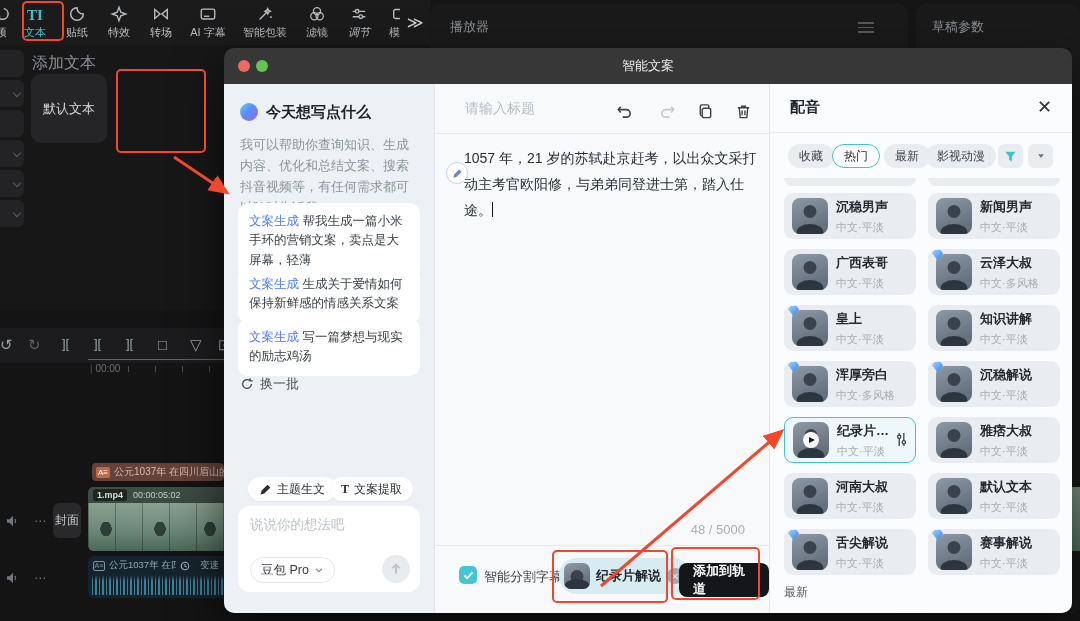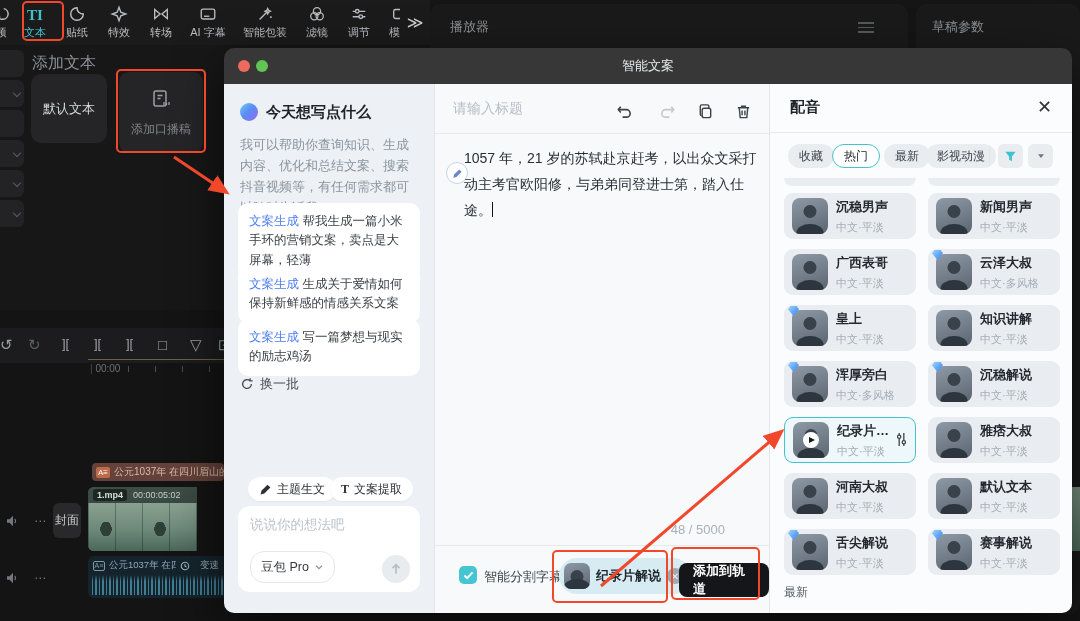--- a/index.html
+++ b/index.html
@@ -20,21 +20,21 @@
   .rail-item{position:absolute;left:-8px;width:32px;height:27px;background:#232325;border-radius:6px;}
   .rail-chev{position:absolute;right:4px;top:10px;width:6px;height:6px;border-right:1.5px solid #595e62;border-bottom:1.5px solid #595e62;transform:rotate(45deg);}
   .addtext-card{position:absolute;background:#252528;border-radius:10px;color:#d7dadc;font-size:13px;display:flex;align-items:center;justify-content:center;flex-direction:column;gap:8px;}
   
   .tl-icon{color:#9aa0a5;font-size:15px;position:absolute;top:336px;}
   .ruler{position:absolute;top:363px;color:#6c7276;font-size:10px;}
   .ticks{position:absolute;top:366px;height:6px;background:repeating-linear-gradient(90deg,#4a4f52 0 1px,transparent 1px 27px);}
   .clip-text{position:absolute;left:92px;top:463px;width:132px;height:18px;background:#64413a;border-radius:4px;display:flex;align-items:center;gap:4px;padding:0 4px;overflow:hidden;}
   .clip-text .badge{background:#bc6a48;color:#fff;font-size:8px;border-radius:2px;padding:1px 2px;flex:0 0 auto;}
   .clip-text .ctxt{color:#dcbcab;font-size:10px;white-space:nowrap;}
-  .clip-video{position:absolute;left:88px;top:487px;width:109px;height:64px;border-radius:6px 0 0 6px;overflow:hidden;background:linear-gradient(#7d9484,#55705f);}
+  .clip-video{position:absolute;left:88px;top:487px;width:136px;height:64px;border-radius:6px 0 0 6px;overflow:hidden;background:linear-gradient(#7d9484,#55705f);}
   .clip-video .frames{position:absolute;inset:16px 0 0 0;background:
      radial-gradient(14px 18px at 18px 26px,#2e3f38 40%,transparent 41%),
      radial-gradient(14px 18px at 72px 26px,#2e3f38 40%,transparent 41%),
      radial-gradient(14px 18px at 122px 26px,#2e3f38 40%,transparent 41%),
      repeating-linear-gradient(90deg,rgba(0,0,0,.28) 0 1px,transparent 1px 27px),
      linear-gradient(180deg,#8aa191 0%,#6d897a 55%,#4c685a 100%);}
   .clip-video .vbar{position:absolute;left:0;top:0;right:0;height:16px;background:rgba(10,20,18,.55);display:flex;align-items:center;gap:6px;padding:0 5px;}
   .clip-video .vname{background:rgba(0,0,0,.5);color:#cfe0d8;font-size:9px;border-radius:3px;padding:1px 4px;}
   .clip-video .vdur{color:#bfd2ca;font-size:9px;}
   .clip-audio{position:absolute;left:88px;top:556px;width:136px;height:42px;border-radius:6px 0 0 6px;background:#15242c;overflow:hidden;}
@@ -57,31 +57,31 @@
   .ai-dot{position:absolute;left:16px;top:19px;width:18px;height:18px;border-radius:50%;background:linear-gradient(135deg,#6fd0f0 0%,#5b8cf6 45%,#8e6cf0 100%);}
   .greet{position:absolute;left:42px;top:19px;font-size:15px;font-weight:700;color:#1d2329;}
   .desc{position:absolute;left:16px;top:50px;width:180px;font-size:13px;line-height:1.62;color:#8b949c;}
   .sug{position:absolute;left:14px;width:182px;background:#fff;border-radius:10px;padding:9px 11px;font-size:12.5px;line-height:1.55;color:#3a4147;}
   .sug .tag{color:#4b7bf5;}
   .refresh{position:absolute;left:16px;top:291px;display:flex;align-items:center;gap:6px;color:#454c53;font-size:13px;}
   .chip{position:absolute;top:393px;height:24px;background:#fff;border-radius:13px;display:flex;align-items:center;gap:5px;padding:0 11px;font-size:12px;color:#2a3036;box-shadow:0 1px 2px rgba(0,0,0,.05);}
   .ideabox{position:absolute;left:14px;top:422px;width:182px;height:86px;background:#fff;border-radius:12px;}
   .ideabox textarea{position:absolute;inset:10px 10px 36px 12px;border:0;outline:none;resize:none;background:transparent;font-size:13.5px;color:#333;}
   .ideabox textarea::placeholder{color:#bcc3ca;}
-  .model-pill{position:absolute;left:12px;bottom:9px;height:32px;border:1px solid #e4e8eb;border-radius:14px;display:flex;align-items:center;gap:5px;padding:0 10px;font-size:12.5px;color:#34393f;background:#fff;}
+  .model-pill{position:absolute;left:12px;bottom:9px;height:26px;border:1px solid #e4e8eb;border-radius:14px;display:flex;align-items:center;gap:5px;padding:0 10px;font-size:12.5px;color:#34393f;background:#fff;}
   .send-btn{position:absolute;right:10px;bottom:9px;width:28px;height:28px;border-radius:50%;background:#e8ecef;display:flex;align-items:center;justify-content:center;}
   
-  .title-input{position:absolute;left:18px;top:16px;width:180px;border:0;outline:none;background:transparent;font-size:14px;color:#333;}
+  .title-input{position:absolute;left:30px;top:16px;width:180px;border:0;outline:none;background:transparent;font-size:14px;color:#333;}
   .title-input::placeholder{color:#b6bdc4;}
   .micon{position:absolute;top:19px;width:18px;height:18px;color:#3d4349;}
   .divider{position:absolute;left:0;right:0;height:1px;background:#e6eaed;}
   .pen-circle{position:absolute;left:11px;top:78px;width:22px;height:22px;border-radius:50%;border:1px solid #c6d3ee;background:#fff;display:flex;align-items:center;justify-content:center;color:#6b86c9;}
   .bodytext{position:absolute;left:29px;top:62px;width:298px;font-size:14px;line-height:1.85;color:#272e35;}
   .cursor{display:inline-block;width:1px;height:15px;background:#111;vertical-align:-2px;}
-  .charcount{position:absolute;right:44px;top:438px;font-size:13px;color:#a9b0b7;}
+  .charcount{position:absolute;right:24px;top:438px;font-size:13px;color:#a9b0b7;}
   .checkbox{position:absolute;left:24px;top:482px;width:18px;height:18px;border-radius:5px;background:#45c5d2;display:flex;align-items:center;justify-content:center;}
   .cb-label{position:absolute;left:49px;top:484px;font-size:13px;color:#3c434a;}
   .voice-pill{position:absolute;left:124px;top:474px;height:36px;background:#d7ebf2;border-radius:18px;display:flex;align-items:center;gap:6px;padding:0 8px 0 5px;}
   .voice-pill .pav{width:26px;height:26px;border-radius:7px;}
   .voice-pill .pname{font-size:13px;font-weight:700;color:#20262c;}
   .xcircle{width:16px;height:16px;border-radius:50%;background:#9fabb3;color:#eef2f4;font-size:10px;display:flex;align-items:center;justify-content:center;}
   .add-track{position:absolute;left:244px;top:479px;height:34px;background:#141619;border-radius:8px;color:#fff;font-size:13px;font-weight:700;display:flex;align-items:center;padding:0 14px;}
   
   .vo-title{position:absolute;left:20px;top:14px;font-size:15px;font-weight:700;color:#1d2329;}
   .vo-close{position:absolute;right:20px;top:12px;font-size:18px;color:#30363c;}
@@ -186,21 +186,21 @@
     <div class="tbi" style="width:42px;">
       <span class="ticon">
           <svg width="18" height="18" viewBox="0 0 20 20" fill="none" stroke="currentColor" stroke-width="1.4">
             <circle cx="10" cy="7" r="4"></circle>
             <circle cx="7" cy="12.5" r="4"></circle>
             <circle cx="13" cy="12.5" r="4"></circle>
           </svg>
         </span>
       <span>滤镜</span>
     </div>
-    <div class="tbi" style="width:42px;">
+    <div class="tbi" style="width:42px;font-style:italic;">
       <span class="ticon">
           <svg width="18" height="18" viewBox="0 0 20 20" fill="none" stroke="currentColor" stroke-width="1.5">
             <path d="M3 7h14M3 13h14"></path>
             <circle cx="8" cy="7" r="2" fill="#1b1b1c"></circle>
             <circle cx="12" cy="13" r="2" fill="#1b1b1c"></circle>
           </svg>
         </span>
       <span>调节</span>
     </div>
     <div class="tbi" style="width:40px;">
@@ -228,28 +228,20 @@
       </div>
     <div class="rail-item" style="top:125px;">
         <span class="rail-chev"></span>
       </div>
     <div class="rail-item" style="top:155px;">
         <span class="rail-chev"></span>
       </div>
     <div class="abs" style="left:32px;top:8px;color:#8a8f94;font-size:16px;">添加文本</div>
     <div class="addtext-card" style="left:31px;top:29px;width:76px;height:69px;">
       <span>默认文本</span>
-    </div>
-    <div class="addtext-card" style="left:119px;top:27px;width:84px;height:81px;color:#83888c;font-size:12px;">
-      <span><svg width="22" height="22" viewBox="0 0 22 22" fill="none" stroke="#9a9fa4" stroke-width="1.5">
-            <rect x="4" y="3" width="12" height="15" rx="2"></rect>
-            <path d="M7.5 7.5h5M7.5 10.5h3"></path>
-            <path d="M14 14v3m2.5-2v2m2.5-3v3" stroke-width="1.3"></path>
-          </svg></span>
-      <span>添加口播稿</span>
     </div>
   </div>
 
   <div class="abs" style="left:0;top:310px;width:224px;height:311px;background:#141415;">
     <div class="abs" style="left:0;top:18px;width:224px;height:35px;background:#1c1c1e;"></div>
   </div>
   <span class="tl-icon" style="left:0;">↺</span>
   <span class="tl-icon" style="left:28px;color:#5b6064;">↻</span>
   <span class="tl-icon" style="left:62px;font-size:13px;">][</span>
   <span class="tl-icon" style="left:94px;font-size:13px;">][</span>

